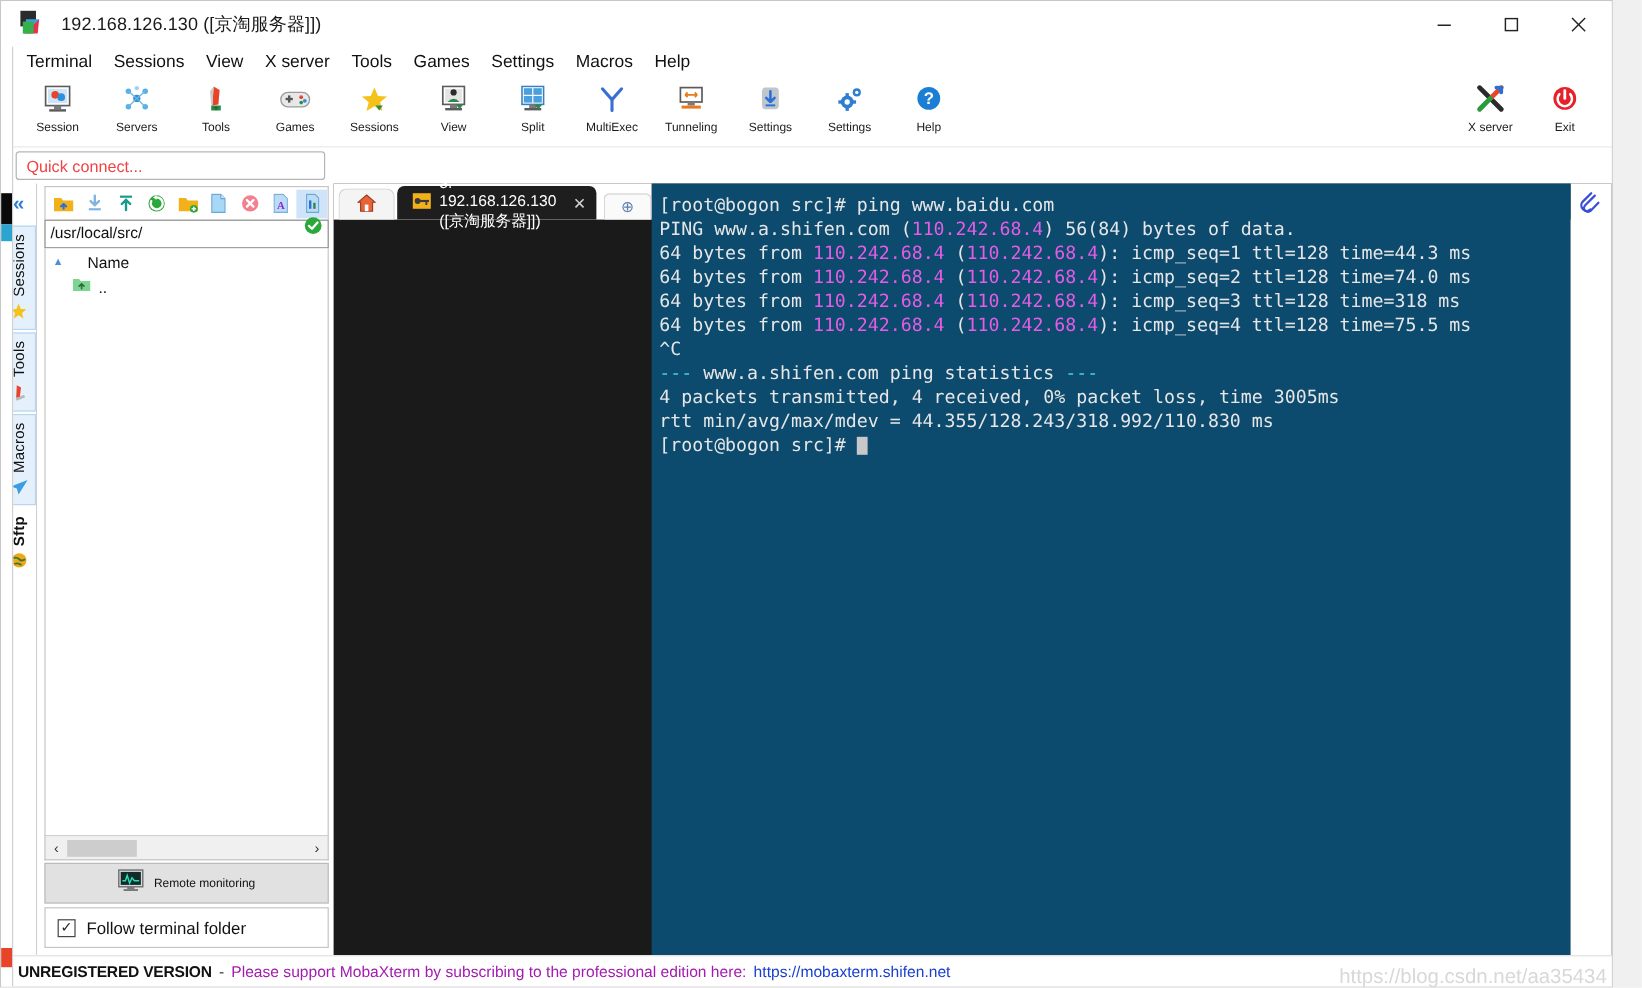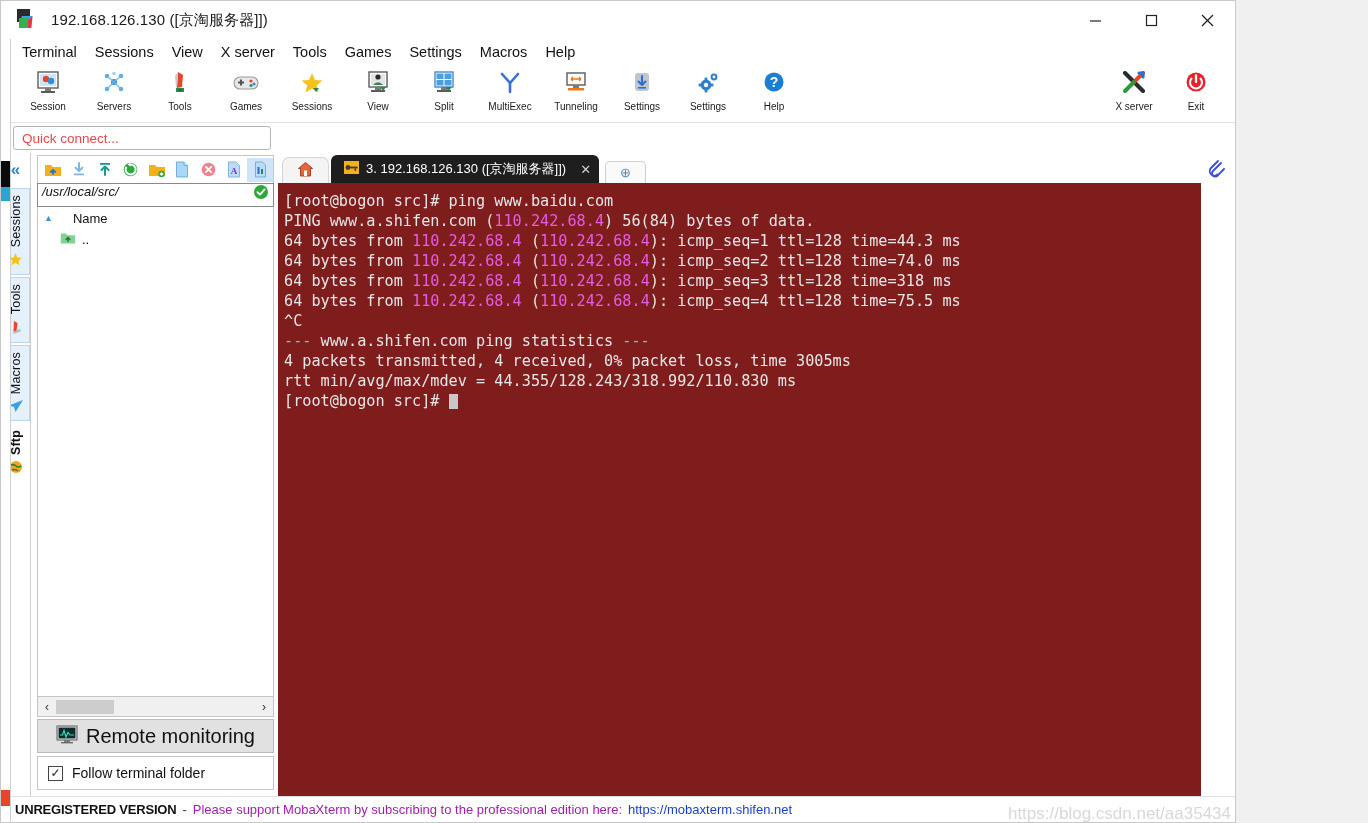--- a/index.html
+++ b/index.html
@@ -4,21 +4,21 @@
 <style>
   * { box-sizing: border-box; margin: 0; padding: 0; }
   html, body {
     width: 1368px; height: 823px;
     background: #f0f0f0;
     font-family: "Liberation Sans", sans-serif;
     overflow: hidden;
   }
   .app {
     position: relative;
-    width: 1236px; height: 823px;
+    width: 1344px; height: 823px;
     background: #ffffff;
     border: 1px solid #c8c8c8;
     display: flex; flex-direction: column;
   }
 
   
   .titlebar {
     height: 38px; flex: 0 0 38px;
     display: flex; align-items: center;
     background: #ffffff;
@@ -89,21 +89,21 @@
     display:flex; flex-direction:column; position:relative;
   }
   .sftp-toolbar {
     height: 28px; display:flex; align-items:center; gap: 0px;
     border: 1px solid #c5c5c5; border-bottom: none; background:#fff;
     margin: 2px 4px 0 6px; padding-left: 2px; overflow: hidden;
   }
   .sftp-toolbar .si { width: 26px; height: 24px; display:flex; align-items:center; justify-content:center; }
   .pathbar {
     margin: 0 4px 0 6px; height: 24px; border: 1px solid #8a8a8a;
-    display:flex; align-items:flex-start; padding: 0 4px 5px 4px; background:#fff;font-style:italic;
+    display:flex; align-items:flex-end; padding: 0 4px 5px 4px; background:#fff;
   }
   .pathbar .ptxt { font-size: 13px; color:#111; flex:1 1 auto; }
   .filelist {
     margin: 0 4px 0 6px; flex: 1 1 auto; border:1px solid #c5c5c5; border-top:none;
     background:#fff; display:flex; flex-direction:column; min-height:0;
   }
   .fl-head { display:flex; align-items:center; height:22px; padding-left:6px; gap:6px; }
   .fl-head .sortarrow { color:#4a90d9; font-size: 9px; }
   .fl-head .colname { font-size: 13px; color:#111; margin-left: 14px; }
   .fl-row { display:flex; align-items:center; height: 21px; padding-left: 22px; gap: 6px; }
@@ -112,34 +112,34 @@
     height: 20px; margin: 0 4px 0 6px; border:1px solid #c5c5c5; border-top:none;
     background:#f0f0f0; display:flex; align-items:center; justify-content:space-between;
     padding: 0 2px;
   }
   .hscroll .arrow { font-size:12px; color:#333; width:14px; text-align:center; }
   .hscroll .thumb { width:58px; height:14px; background:#cdcdcd; margin-left:2px; margin-right:auto; }
   .remote-mon {
     margin: 2px 4px 0 6px; height: 34px; background:#e1e1e1; border:1px solid #bcbcbc;
     display:flex; align-items:center; justify-content:center; gap:8px;
   }
-  .remote-mon .rtxt { font-size: 20px; color:#111; }
+  .remote-mon .rtxt { font-size: 10px; color:#111; }
   .follow {
     margin: 3px 4px 6px 6px; height: 34px; background:#fff; border:1px solid #c5c5c5;
     display:flex; align-items:center; padding-left: 10px; gap: 9px;
   }
   .follow .cb {
     width: 15px; height: 15px; border: 1px solid #444; background:#fff;
     display:flex; align-items:center; justify-content:center; font-size: 12px; color:#222;
   }
   .follow .ftxt { font-size: 14px; color:#111; }
 
   
   .termwrap { flex: 1 1 auto; display:flex; min-width:0; background:#1a1a1a; position:relative; }
-  .termcol { flex:1 1 auto; display:flex; flex-direction:column; min-width:0; }
+  .termcol { flex:1 1 auto; display:flex; flex-direction:row; min-width:0; }
   .tabstrip {
     height: 30px; flex: 0 0 30px; background:#ffffff; display:flex; align-items:flex-end;
     padding-left: 4px; position:relative;
   }
   .tab {
     height: 26px; display:flex; align-items:center; gap:6px; padding: 0 12px;
     font-size: 13px; position:relative;
   }
   .tab.home {
     background:#f4f4f4; border: 1px solid #d5d5d5; border-bottom:none;
@@ -148,21 +148,21 @@
   .tab.active {
     background:#1e1e1e; color:#ffffff; border-radius: 6px 6px 0 0; height: 28px;
     margin-left: 2px; padding-right: 8px;
   }
   .tab.active .closex { margin-left: 8px; color:#d0d0d0; font-size: 13px; }
   .tab.newtab {
     background:#fafafa; border:1px solid #cfcfcf; border-bottom:none; border-radius:5px 5px 0 0;
     color:#5a7fb0; padding: 0 14px; margin-left: 6px; height: 22px; font-size: 13px;
   }
   .term {
-    flex: 1 1 auto; background:#7f1d1d; overflow:hidden;
+    flex: 1 1 auto; background:#0c4a6e; overflow:hidden;
     font-family: "DejaVu Sans Mono", monospace; font-size: 15.2px; line-height: 20px;
     color: #e6e6e6; padding: 8px 6px 4px 6px; white-space: pre;
   }
   .term .ip { color:#e55ce5; }
   .term .cy { color:#4ad1e0; }
   .cursor { display:inline-block; width:9px; height:15px; background:#c8c8c8; vertical-align:-3px; }
 
   .clipcol { width: 34px; flex: 0 0 34px; background:#ffffff; position:relative; }
   .clipcol .clip { position:absolute; top:4px; left:4px; }
   .vscroll {

